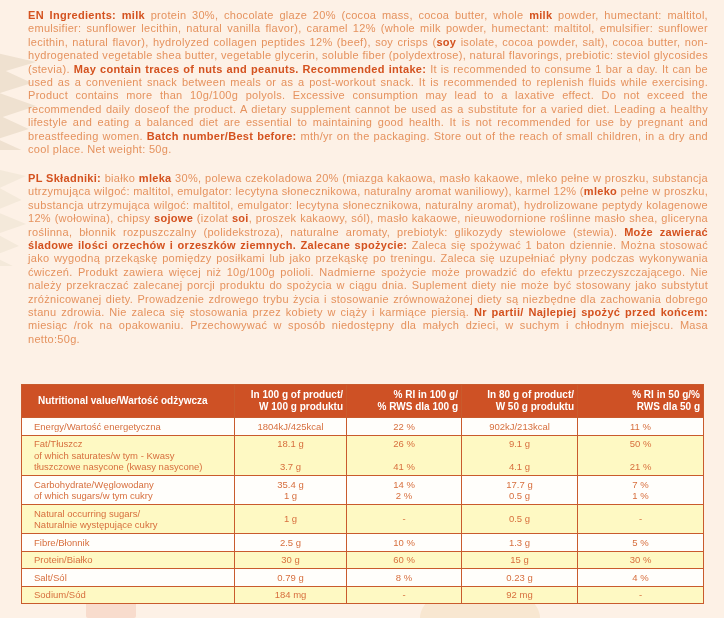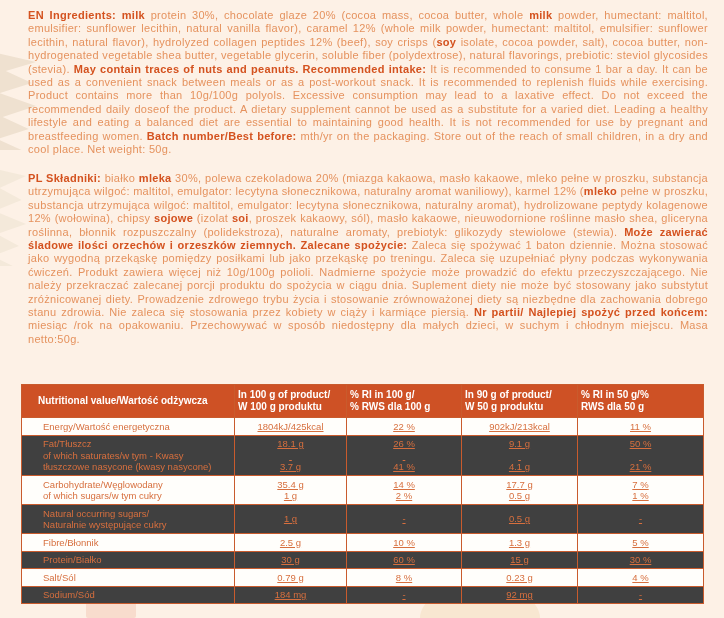--- a/index.html
+++ b/index.html
@@ -57,32 +57,32 @@
     color: #d76f3e;
   }
   .nutrition th, .nutrition td { border: 1px solid #c95b2d; }
   .nutrition thead th {
     background: #ce5125;
     color: #ffffff;
     font-weight: bold;
     font-size: 10px;
     line-height: 12px;
     padding: 4px 3px;
-    text-align: left;
+    text-align: right;
   }
   .nutrition thead th.first { text-align: left; padding-left: 16px; }
   .nutrition td {
     padding: 2.5px 6px;
     line-height: 11.5px;
     vertical-align: middle;
     background: #fffefb;
   }
-  .nutrition td.label { text-align: left; padding-left: 21px; }
-  .nutrition td.val { text-align: center; text-decoration: underline; }
-  .nutrition tr.shaded td { background: #404040; margin-left: 21px; }
+  .nutrition td.label { text-align: left; padding-left: 12px; }
+  .nutrition td.val { text-align: center; }
+  .nutrition tr.shaded td { background: #fef9c3; margin-left: 21px; }
 </style>
 </head>
 <body>
 
 <div class="page">
   <div class="decor decor-1"></div>
   <div class="decor decor-2"></div>
   <div class="decor decor-3"></div>
   <div class="decor decor-4"></div>
 
@@ -105,21 +105,21 @@
           </th>
           <th>
             <div>In 100 g of product/</div>
             <div>W 100 g produktu</div>
           </th>
           <th>
             <div>% RI in 100 g/</div>
             <div>% RWS dla 100 g</div>
           </th>
           <th>
-            <div>In 90 g of product/</div>
+            <div>In 80 g of product/</div>
             <div>W 50 g produktu</div>
           </th>
           <th>
             <div>% RI in 50 g/%</div>
             <div>RWS dla 50 g</div>
           </th>
         </tr>
       </thead>
     <tbody>
         <tr>

